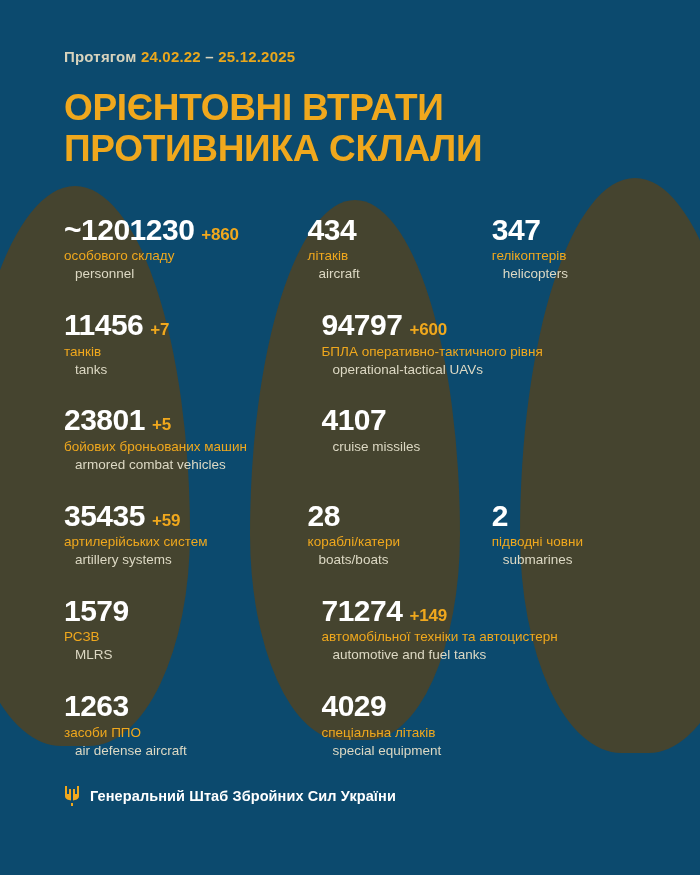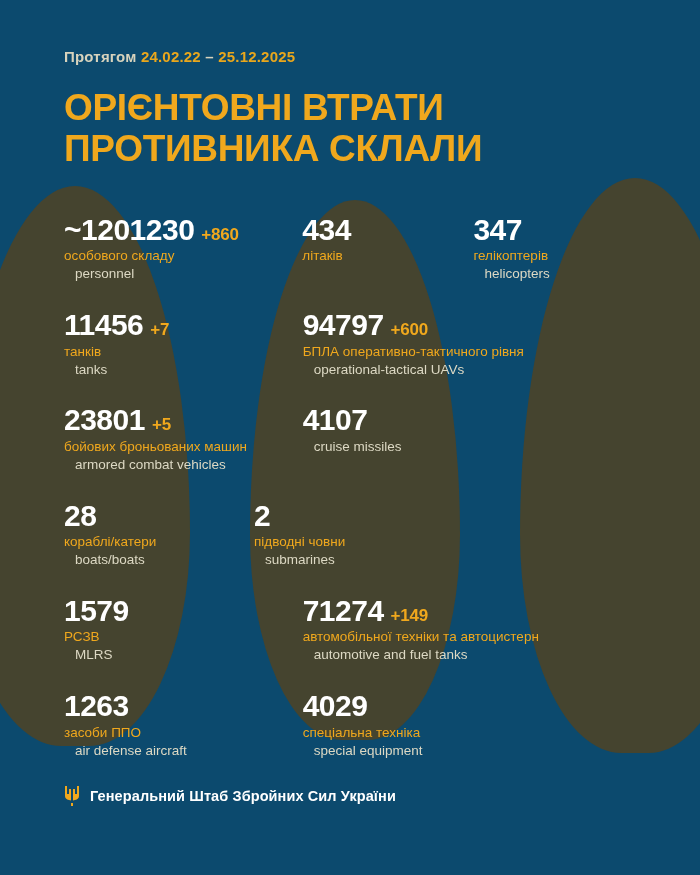--- a/index.html
+++ b/index.html
@@ -87,20 +87,21 @@
     display: block;
   }
 
   .grid {
     display: block;
   }
   .row {
     display: flex;
     width: 100%;
     margin-bottom: 26px;
+    gap: 32px;
   }
   .cell {
     box-sizing: border-box;
     padding-right: 8px;
   }
   .cell.c1 { width: 265px; }
   .cell.c2 { width: 190px; }
   .cell.c3 { width: 185px; }
   .cell.wide2 { width: 375px; }
 
@@ -190,20 +191,21 @@
           </div>
           <div class="label-ua">особового складу</div>
           <div class="label-en">personnel</div>
         </div>
         <div class="cell c2">
           <div class="num-line">
             <span class="num">434</span>
             <span class="delta"></span>
           </div>
           <div class="label-ua">літаків</div>
+          <div class="label-en">aircraft</div>
         </div>
         <div class="cell c3">
           <div class="num-line">
             <span class="num">347</span>
             <span class="delta"></span>
           </div>
           <div class="label-ua">гелікоптерів</div>
           <div class="label-en">helicopters</div>
         </div>
       </div>
@@ -239,20 +241,28 @@
         <div class="cell wide2">
           <div class="num-line">
             <span class="num">4107</span>
             <span class="delta"></span>
           </div>
           <div class="label-en">cruise missiles</div>
         </div>
       </div>
 
       <div class="row">
+        <div class="cell c1">
+          <div class="num-line">
+            <span class="num">35435</span>
+            <span class="delta">+59</span>
+          </div>
+          <div class="label-ua">артилерійських систем</div>
+          <div class="label-en">artillery systems</div>
+        </div>
         <div class="cell c2">
           <div class="num-line">
             <span class="num">28</span>
             <span class="delta"></span>
           </div>
           <div class="label-ua">кораблі/катери</div>
           <div class="label-en">boats/boats</div>
         </div>
         <div class="cell c3">
           <div class="num-line">
@@ -290,21 +300,21 @@
             <span class="delta"></span>
           </div>
           <div class="label-ua">засоби ППО</div>
           <div class="label-en">air defense aircraft</div>
         </div>
         <div class="cell wide2">
           <div class="num-line">
             <span class="num">4029</span>
             <span class="delta"></span>
           </div>
-          <div class="label-ua">спеціальна техніка</div>
+          <div class="label-ua">спеціальна літаків</div>
           <div class="label-en">special equipment</div>
         </div>
       </div>
 
     </div>
 
     <div class="footer">
       <span class="trident">
         <svg width="16" height="22" viewBox="0 0 16 22" xmlns="http://www.w3.org/2000/svg">
           <path d="M1 1 L3 1 L3 9 L5 9 L5 4 L7 4 L7 21 L9 21 L9 4 L11 4 L11 9 L13 9 L13 1 L15 1 L15 11 Q15 14 11 15 L9 15.6 L9 18 L7 18 L7 15.6 L5 15 Q1 14 1 11 Z" fill="#f0a81d"></path>

